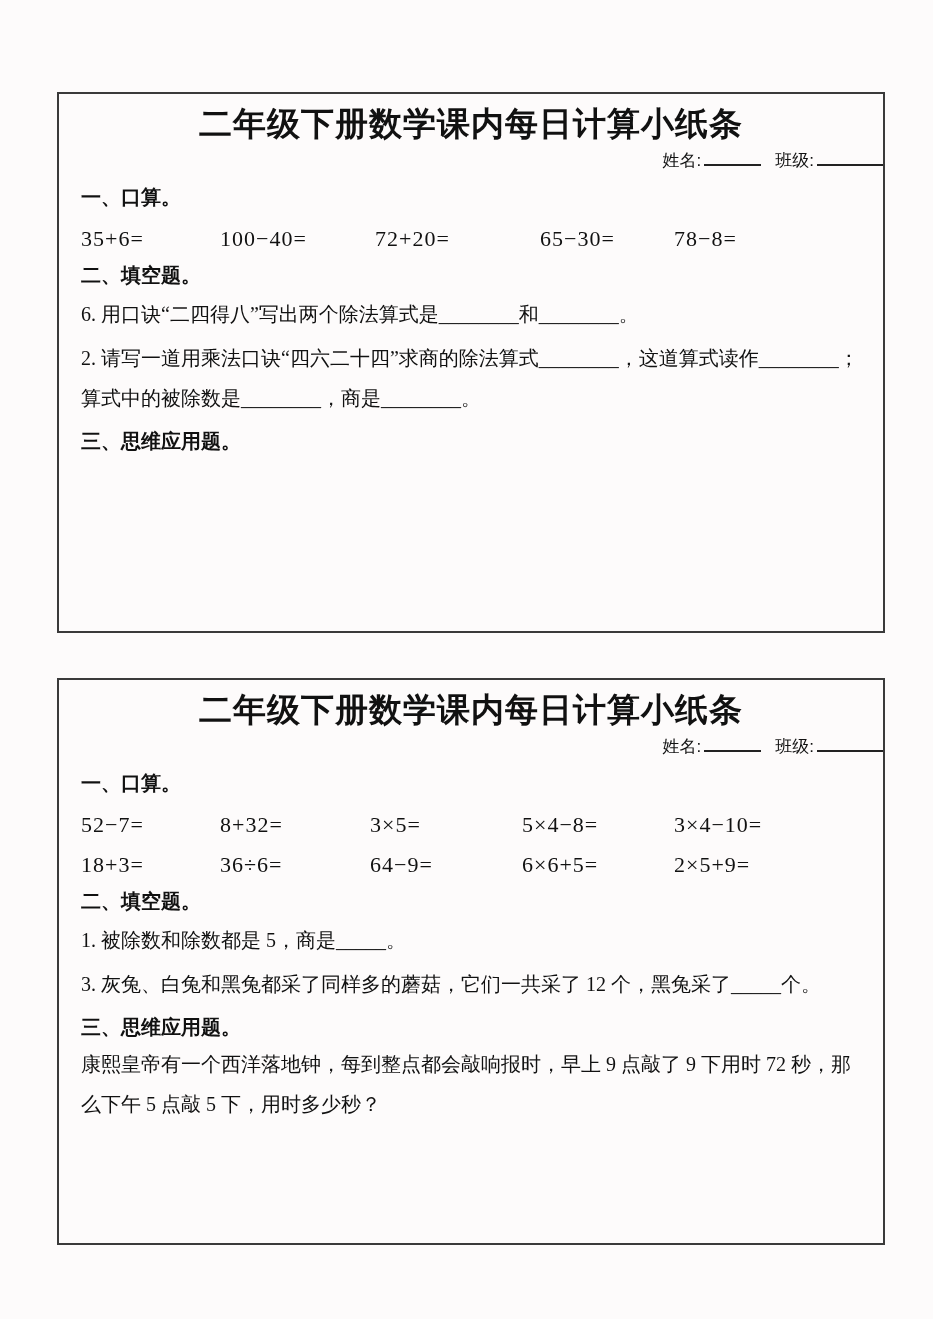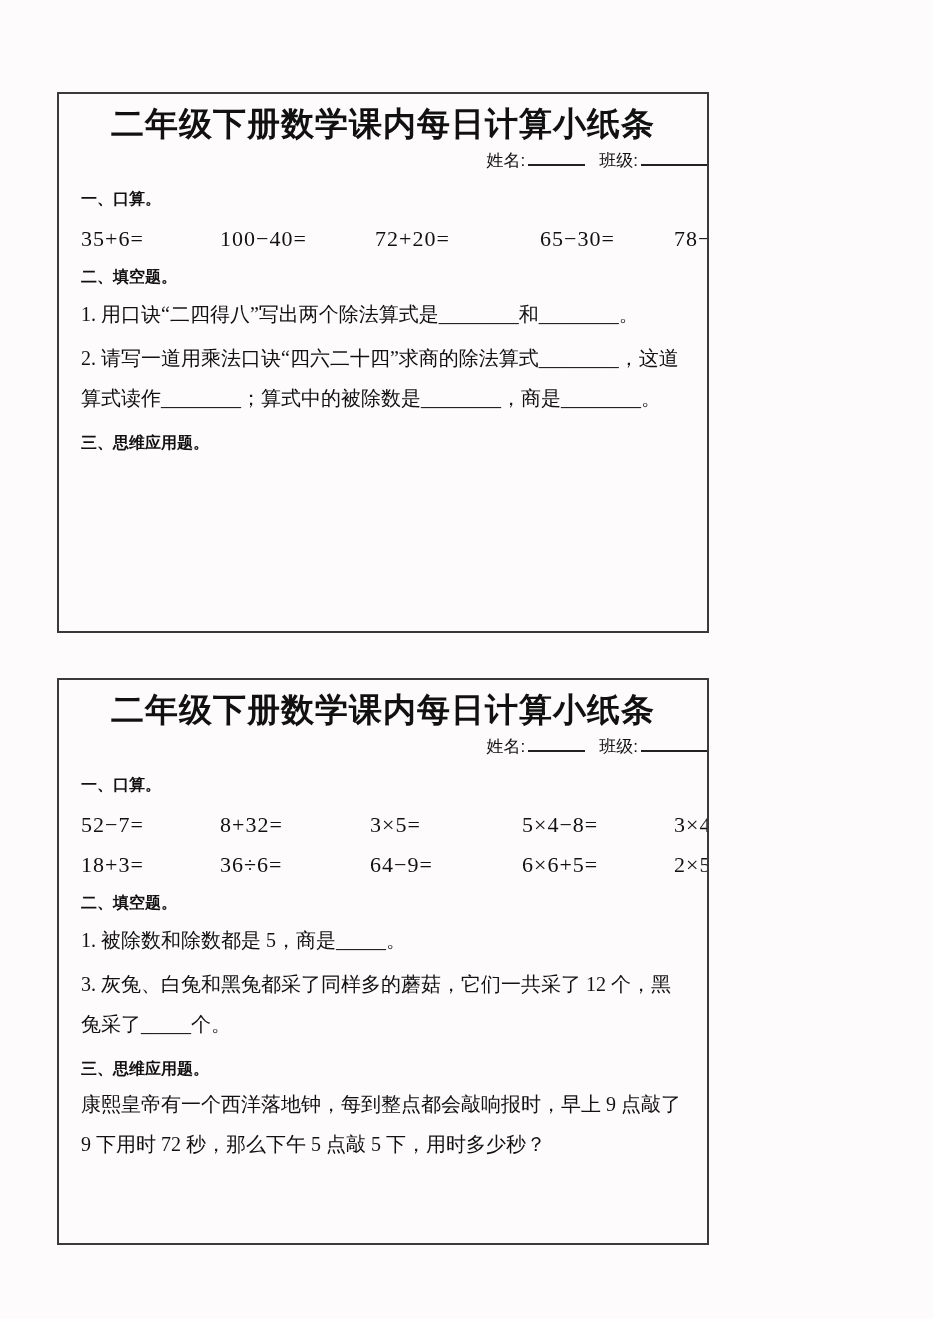--- a/index.html
+++ b/index.html
@@ -11,21 +11,21 @@
     height: 1319px;
     position: relative;
     background: #fdfbfb;
     color: #111111;
     font-family: "Liberation Serif", "DejaVu Serif", serif;
     overflow: hidden;
   }
   .sheet {
     position: absolute;
     left: 57px;
-    width: 652px;
+    width: 828px;
     box-sizing: border-box;
     border: 2px solid #3a3a3a;
     padding: 4px 22px 0 22px;
     background: #fdfbfb;
     overflow: hidden;
   }
   #sheet-0 { top: 92px;  height: 541px; }
   #sheet-1 { top: 678px; height: 567px; }
 
   .sheet-title {
@@ -52,23 +52,23 @@
     height: 16px;
     width: 57px;
     margin: 0 14px 0 3px;
     vertical-align: baseline;
   }
   .blank-line.class-blank {
     width: 66px;
     margin-right: 0;
   }
   .section-heading {
-    font-family: Liberation Serif, serif;
+    font-family: Liberation Mono, monospace;
     font-weight: bold;
-    font-size: 16px;
+    font-size: 20px;
     line-height: 26px;
     margin: 12px 0 0 0;
   }
   .eq-row {
     display: grid;
     font-size: 22px;
     line-height: 26px;
     letter-spacing: 1px;
     margin: 14px 0 0 0;
   }
@@ -95,21 +95,21 @@
   <h2 class="section-heading">一、口算。</h2>
   <div class="eq-row grid-a">
     <span class="eq-cell">35+6=</span>
     <span class="eq-cell">100−40=</span>
     <span class="eq-cell">72+20=</span>
     <span class="eq-cell">65−30=</span>
     <span class="eq-cell">78−8=</span>
   </div>
 
   <h2 class="section-heading">二、填空题。</h2>
-  <p class="fill-item">1. 用口诀“二四得八”写出两个除法算式是________和________。</p>
+  <p class="fill-item">6. 用口诀“二四得八”写出两个除法算式是________和________。</p>
   <p class="fill-item">2. 请写一道用乘法口诀“四六二十四”求商的除法算式________，这道算式读作________；算式中的被除数是________，商是________。</p>
 
   <h2 class="section-heading">三、思维应用题。</h2>
 </section>
 
 <section class="sheet" id="sheet-1">
   <h1 class="sheet-title">二年级下册数学课内每日计算小纸条</h1>
 
   <div class="name-row">
     <span>姓名:</span><span class="blank-line"></span><span>班级:</span><span class="blank-line class-blank"></span>

